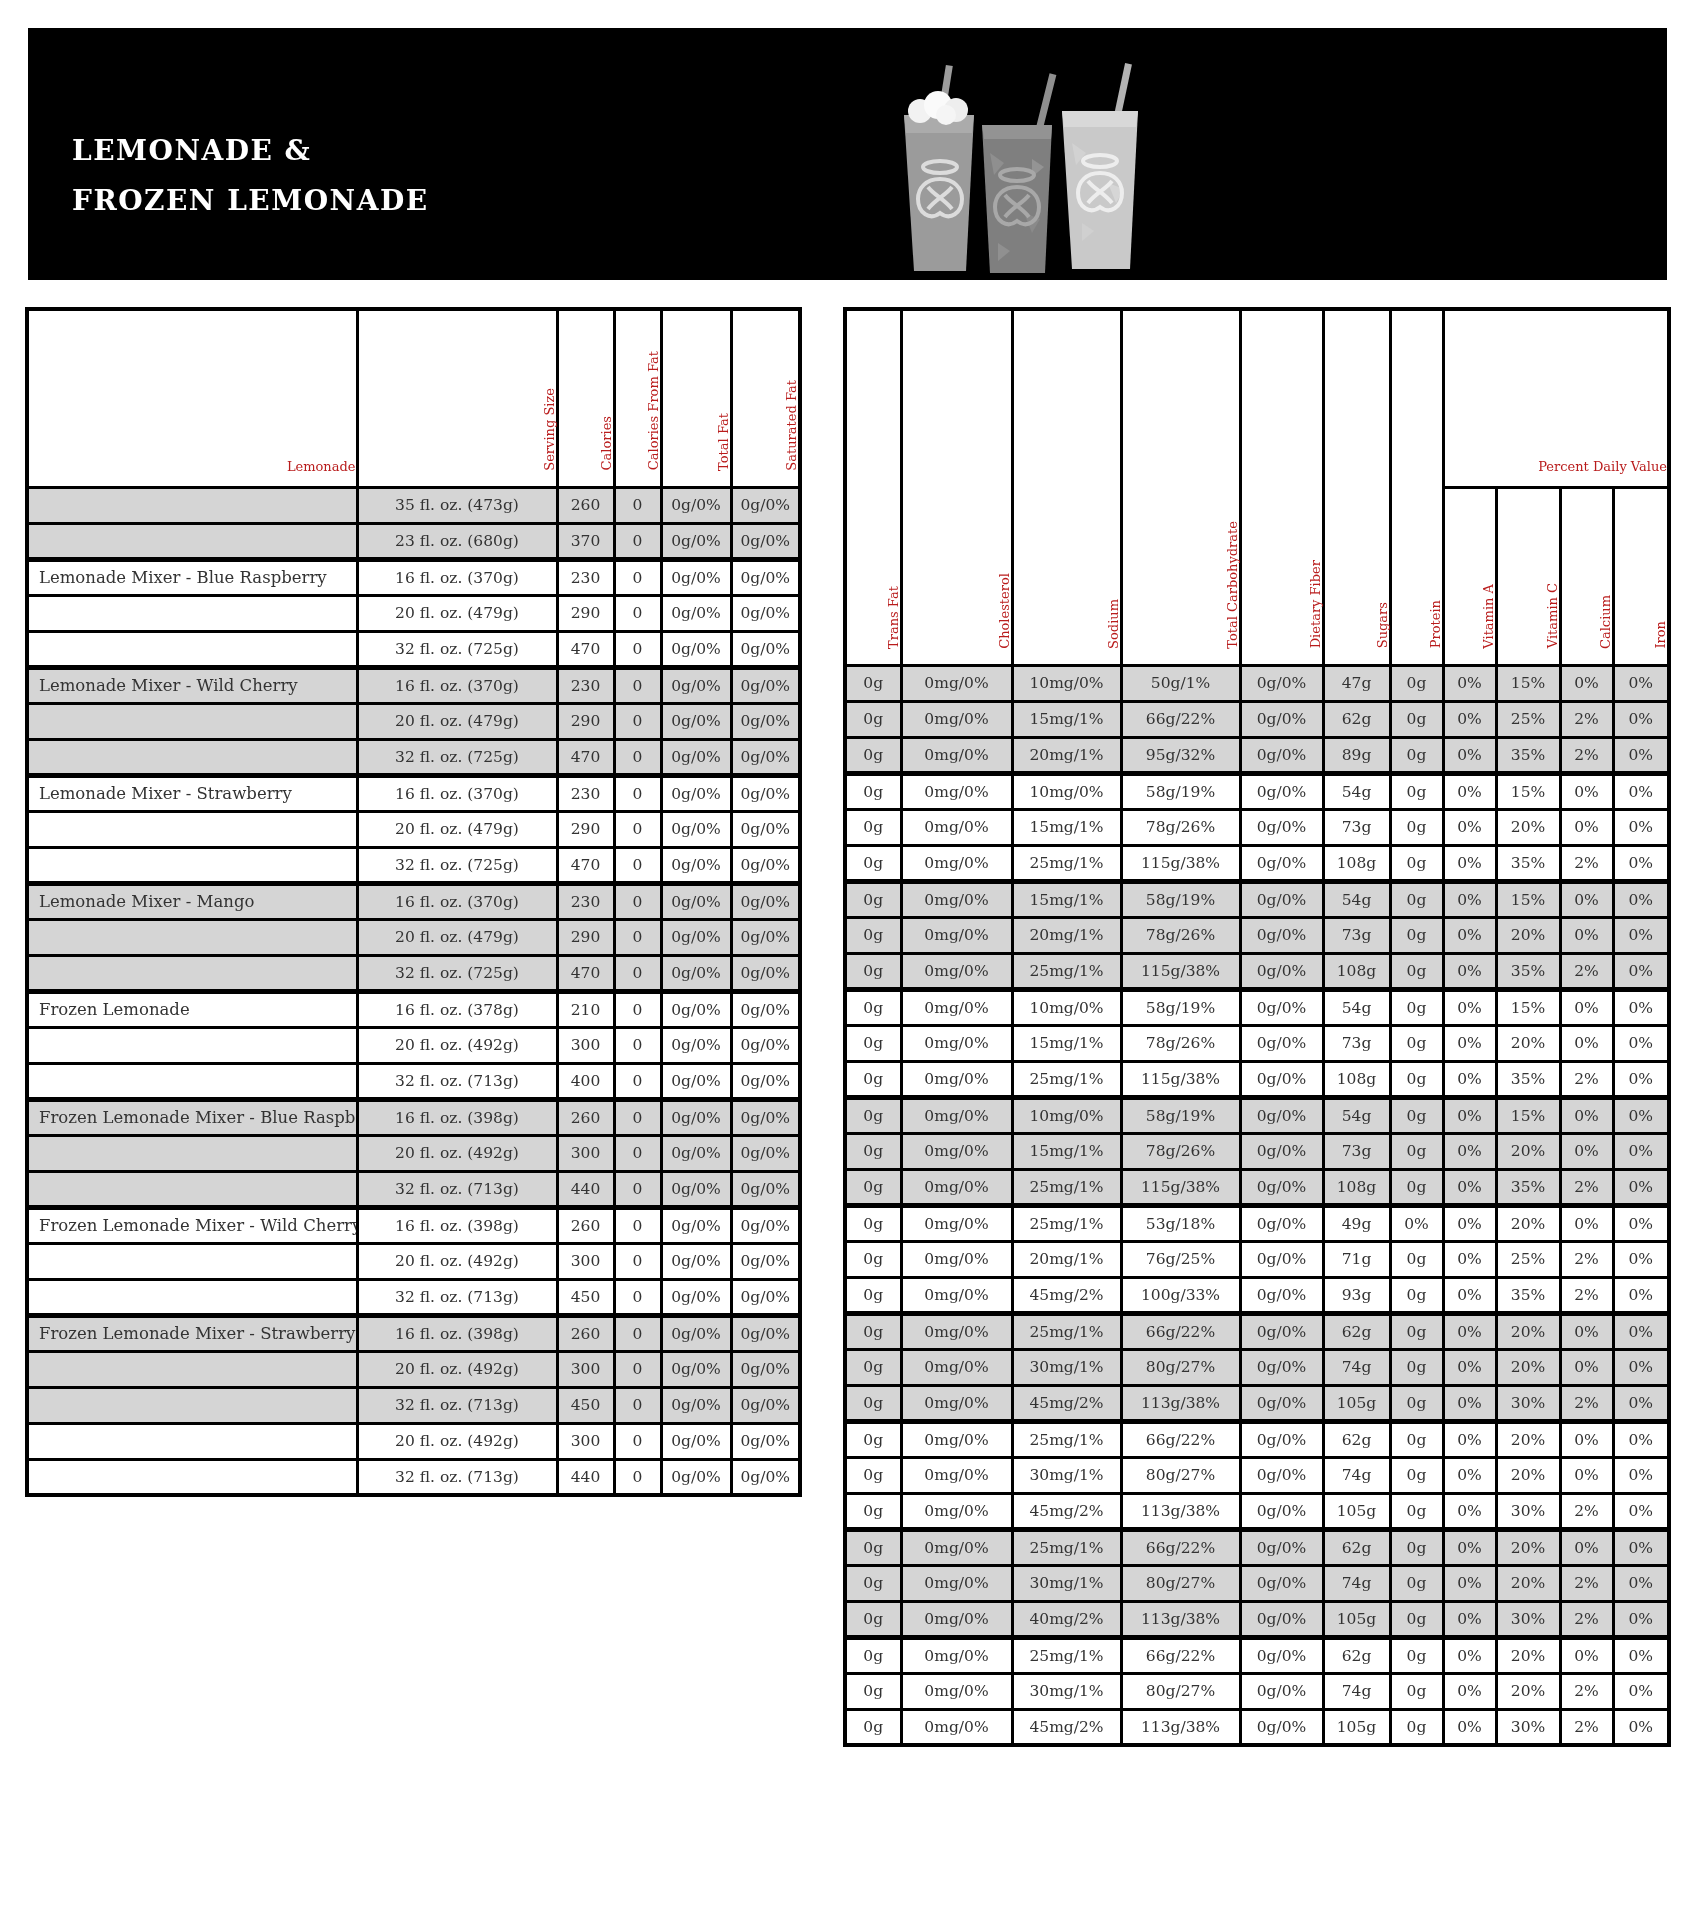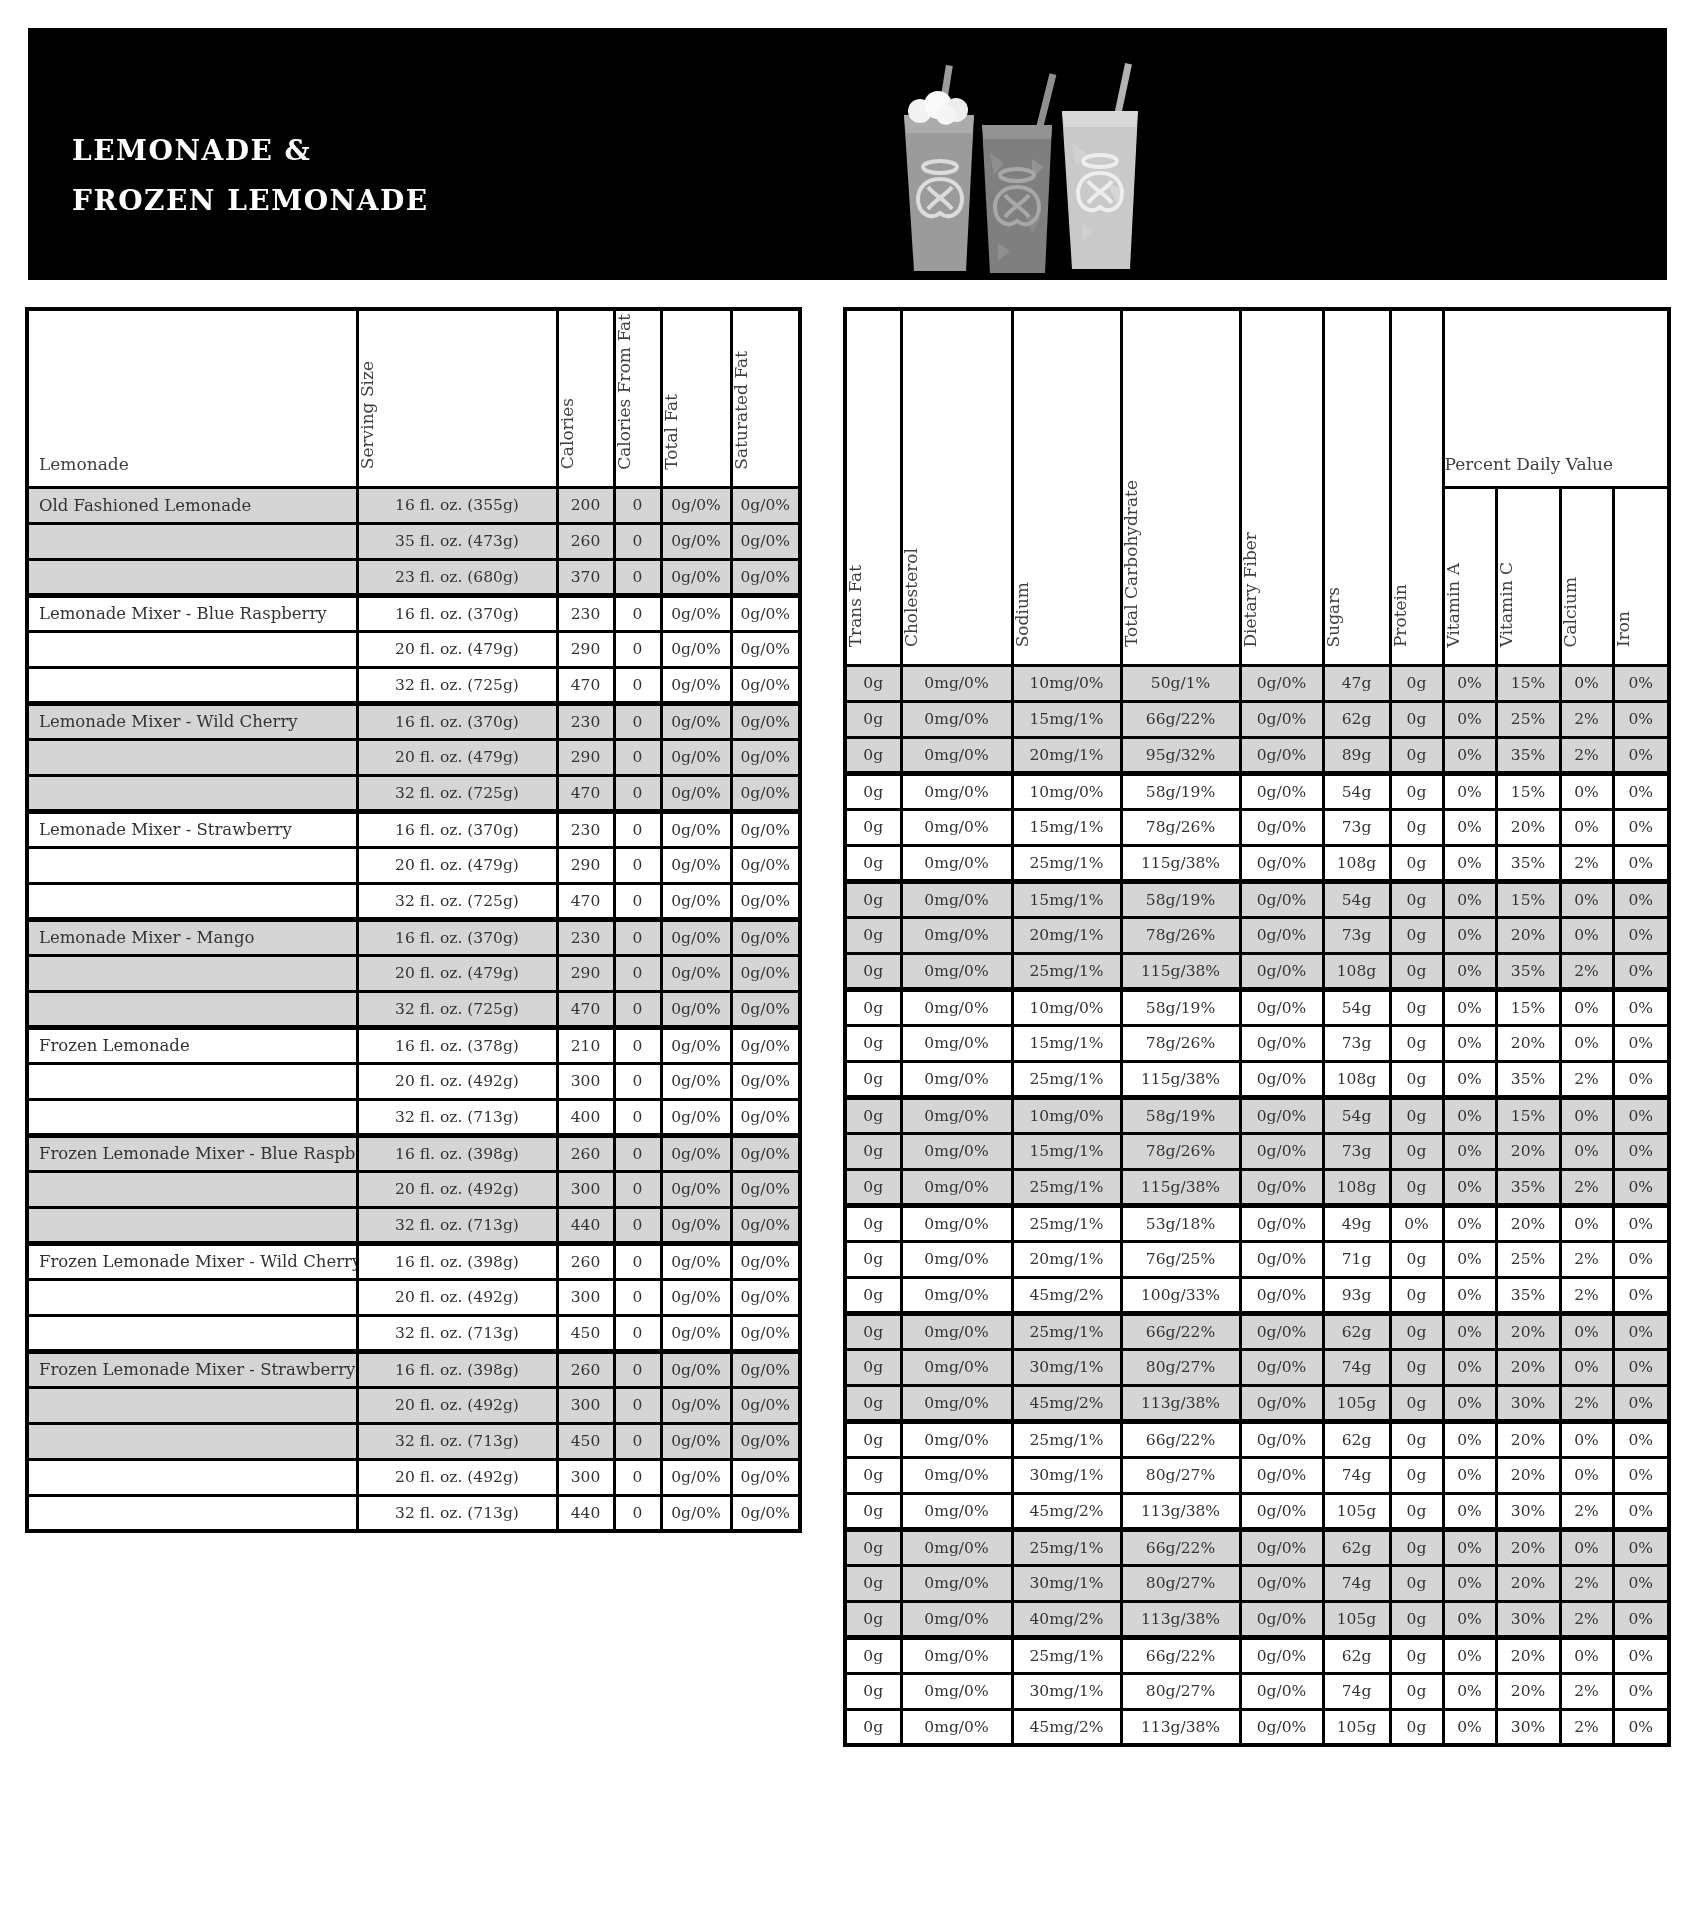--- a/index.html
+++ b/index.html
@@ -24,22 +24,22 @@
   .nutrition-table {
     position: absolute; top: 307px;
     border-collapse: collapse; table-layout: fixed;
     border: 4px solid #000;
   }
   #left-table  { left: 25px;  width: 773px; }
   #right-table { left: 843px; width: 824px; }
   .nutrition-table th, .nutrition-table td { border: 3px solid #000; }
   .nutrition-table thead th {
     height: 178px; vertical-align: bottom; background: #fff;
-    font-weight: normal; font-size: 17px; color: #404040;
-    text-align: left; padding-bottom: 12px;
+    font-weight: normal; font-size: 13px; color: #b91c1c;
+    text-align: right; padding-bottom: 12px;
   }
   .vlabel {
     writing-mode: vertical-rl; transform: rotate(180deg);
     display: inline-block; white-space: nowrap; line-height: 1;
   }
   th.corner-header { text-align: left; vertical-align: bottom; padding: 0 0 10px 10px; }
   th.pdv-band {
     height: 40px; background: #d8d8d8; vertical-align: middle;
     padding: 0; font-size: 17px;
   }
@@ -125,28 +125,20 @@
     <tr>
       <th class="corner-header"><span>Lemonade</span></th>
       <th><span class="vlabel">Serving Size</span></th>
       <th><span class="vlabel">Calories</span></th>
       <th><span class="vlabel">Calories From Fat</span></th>
       <th><span class="vlabel">Total Fat</span></th>
       <th><span class="vlabel">Saturated Fat</span></th>
     </tr>
   </thead>
   <tbody id="left-tbody">
-      <tr class="shaded ">
-        <td class="name">Old Fashioned Lemonade</td>
-        <td>16 fl. oz. (355g)</td>
-        <td>200</td>
-        <td>0</td>
-        <td>0g/0%</td>
-        <td>0g/0%</td>
-      </tr>
       <tr class="shaded ">
         <td class="name"></td>
         <td>35 fl. oz. (473g)</td>
         <td>260</td>
         <td>0</td>
         <td>0g/0%</td>
         <td>0g/0%</td>
       </tr>
       <tr class="shaded ">
         <td class="name"></td>

